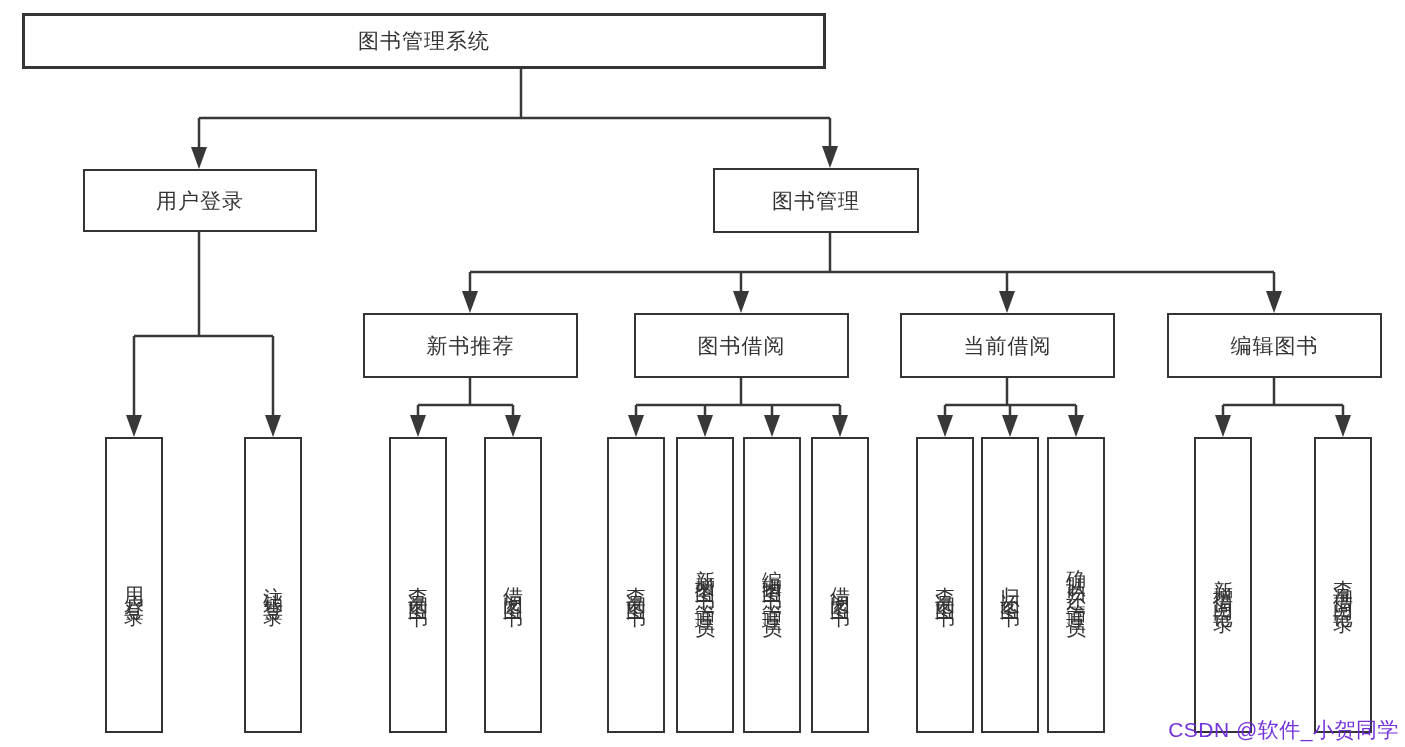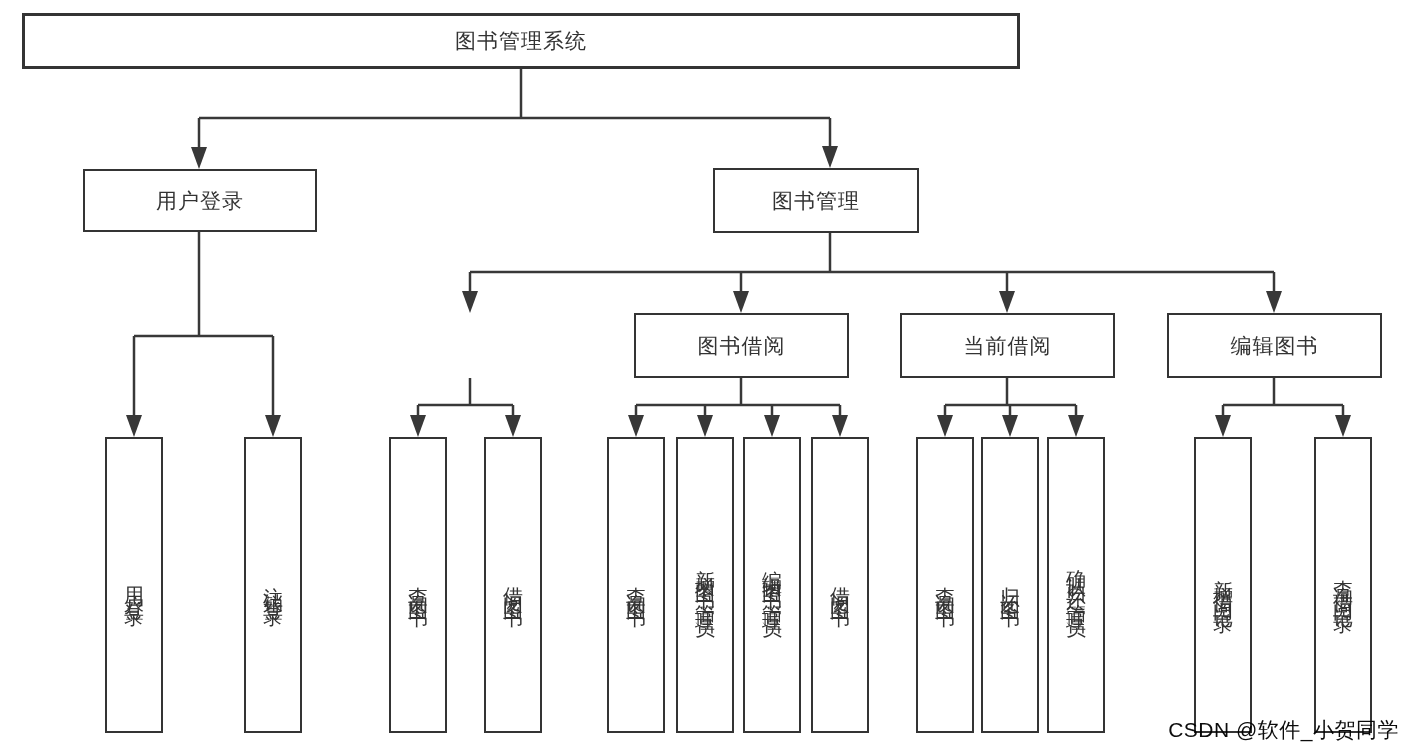--- a/index.html
+++ b/index.html
@@ -37,21 +37,21 @@
     line-height: 1.05;
     letter-spacing: 7px;
     font-size: 20px;
     white-space: nowrap;
   }
   .watermark {
     position: absolute;
     right: 6px;
     bottom: 3px;
     font-size: 21px;
-    color: #000000;
+    color: #6d28d9;
     opacity: 0.95;
     z-index: 5;
     letter-spacing: 0.5px;
   }
 </style>
 </head>
 <body>
 
 <div class="stage">
 
@@ -121,31 +121,34 @@
 
       <polygon points="937,415 953,415 945,437"></polygon>
       <polygon points="1002,415 1018,415 1010,437"></polygon>
       <polygon points="1068,415 1084,415 1076,437"></polygon>
 
       <polygon points="1215,415 1231,415 1223,437"></polygon>
       <polygon points="1335,415 1351,415 1343,437"></polygon>
     </g>
   </svg>
 
-  <div class="box root" style="left:22px; top:13px; width:998px; height:56px;">
+  <div class="box root" style="left:22px; top:13px; width:804px; height:56px;">
     <span>图书管理系统</span>
   </div>
 
   <div class="box" style="left:83px; top:169px; width:234px; height:63px;">
     <span>用户登录</span>
   </div>
   <div class="box" style="left:713px; top:168px; width:206px; height:65px;">
     <span>图书管理</span>
   </div>
 
+  <div class="box" style="left:363px; top:313px; width:215px; height:65px;">
+    <span>新书推荐</span>
+  </div>
   <div class="box" style="left:900px; top:313px; width:215px; height:65px;">
     <span>当前借阅</span>
   </div>
   <div class="box" style="left:634px; top:313px; width:215px; height:65px;">
     <span>图书借阅</span>
   </div>
   <div class="box" style="left:1167px; top:313px; width:215px; height:65px;">
     <span>编辑图书</span>
   </div>
 

